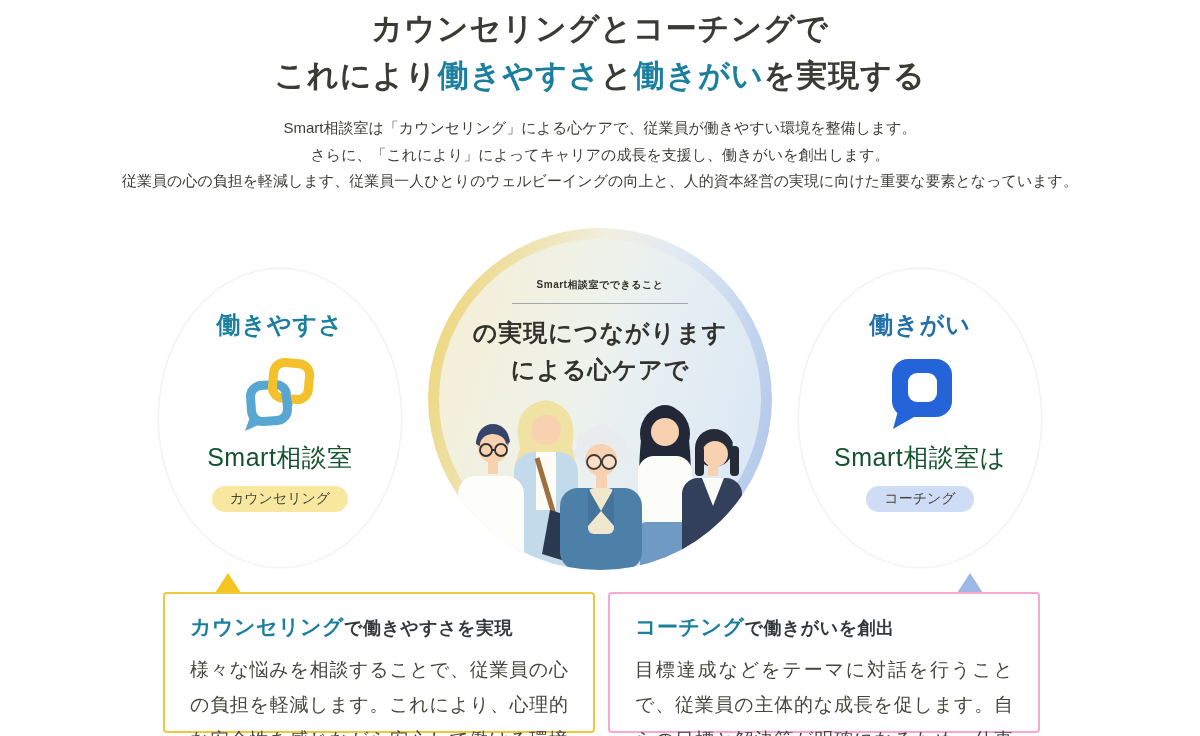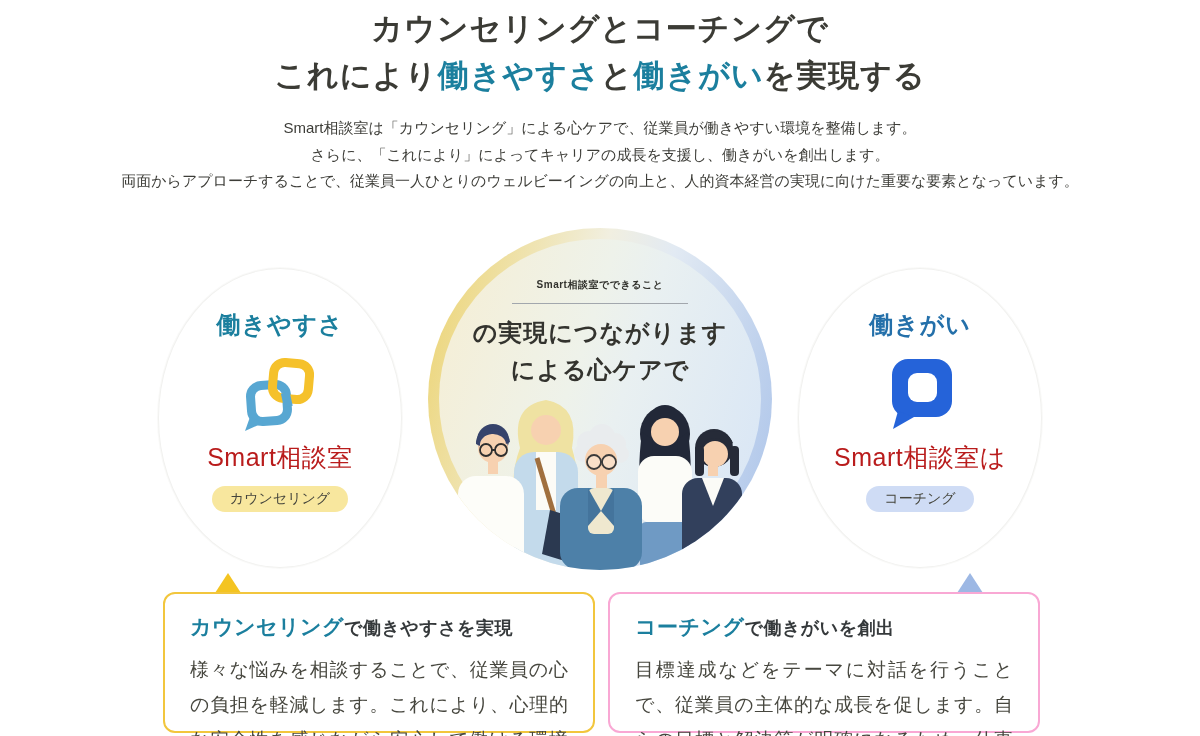--- a/index.html
+++ b/index.html
@@ -20,21 +20,21 @@
                  background:#ffffff; border:1px solid #f1f1ef;
                  box-shadow:0 0 0 1px rgba(240,240,238,.4);
                  display:flex; flex-direction:column; align-items:center; }
   .circle-left  { left:158px; top:43px; }
   .circle-right { left:798px; top:43px; }
 
   .side-heading { margin-top:40px; font-size:24px; font-weight:bold; letter-spacing:1px; }
   .side-heading.left  { color:#1b7f9e; }
   .side-heading.right { color:#2470aa; }
   .side-logo { margin-top:10px; height:86px; display:flex; align-items:center; justify-content:center; }
-  .product-name { margin-top:4px; font-size:25px; color:#b91c1c; letter-spacing:0.5px; }
+  .product-name { margin-top:4px; font-size:25px; color:#14532d; letter-spacing:0.5px; }
   .pill { margin-top:12px; font-size:14px; color:#45453c; padding:4px 18px; border-radius:999px; }
   .pill-yellow { background:#f8e79e; }
   .pill-blue   { background:#cfdcf5; }
 
   .center-circle { position:absolute; left:428px; top:3px; width:344px; height:342px;
                    border-radius:50%; overflow:hidden;
                    background:linear-gradient(105deg,#ecd26b 0%,#f1efe0 42%,#e2eaf3 58%,#a9c2e9 100%); }
   .center-inner { position:absolute; left:11px; top:11px; width:322px; height:320px; border-radius:50%;
                   background:linear-gradient(108deg,#f6eed3 0%,#eef2ea 42%,#e9f0f1 55%,#d7e5f6 100%); }
   .center-content { position:absolute; left:0; top:0; width:100%; text-align:center; }
@@ -42,21 +42,21 @@
   .center-divider { width:176px; height:1px; background:#a2a7ad; margin:11px auto 10px auto; }
   .center-heading { font-size:24px; font-weight:bold; color:#33332e; line-height:1.55; letter-spacing:1px; }
   .people { position:absolute; left:50%; bottom:-4px; transform:translateX(-50%); }
 
   .flow-arrow { position:absolute; top:374px; }
   .arrow-yellow { left:350px; }
   .arrow-blue   { left:732px; }
 
   
   .card { position:absolute; top:592px; width:432px; height:141px; background:#ffffff;
-          border-radius:12px; padding:19px 25px 0 25px; }
+          border-radius:4px; padding:19px 25px 0 25px; }
   .card-left  { left:163px; border:2px solid #f2c63d; }
   .card-right { left:608px; border:2px solid #f9a8d4; }
   .card-heading { font-weight:bold; letter-spacing:0.5px; }
   .card-heading .big  { font-size:21px; color:#1b7f9e; }
   .card-heading .rest { font-size:18px; color:#35393b; }
   .card-body { margin-top:11px; font-size:19px; line-height:1.85; color:#47473f; text-align:justify; }
 
   .pointer-up { position:absolute; top:573px; width:0; height:0;
                 border-left:13px solid transparent; border-right:13px solid transparent; }
   .pointer-yellow { left:215px; border-bottom:20px solid #f4c421; }
@@ -68,21 +68,21 @@
 <div class="page">
 
   <h1 class="hero-title">
     <span>カウンセリングとコーチングで</span><br>
     <span>これにより</span><span class="hl-teal">働きやすさ</span><span>と</span><span class="hl-teal">働きがい</span><span>を実現する</span>
   </h1>
 
   <div class="hero-sub">
     <div>Smart相談室は「カウンセリング」による心ケアで、従業員が働きやすい環境を整備します。</div>
     <div>さらに、「これにより」によってキャリアの成長を支援し、働きがいを創出します。</div>
-    <div>両面からアプローチすることで、従業員一人ひとりのウェルビーイングの向上と、人的資本経営の実現に向けた重要な要素となっています。</div>
+    <div>従業員の心の負担を軽減します、従業員一人ひとりのウェルビーイングの向上と、人的資本経営の実現に向けた重要な要素となっています。</div>
   </div>
 
   <div class="diagram">
 
     <div class="side-circle circle-left">
       <div class="side-heading left">働きやすさ</div>
       <div class="side-logo">
         <svg width="86" height="86" viewBox="0 0 86 86">
 
           <g fill="none" stroke="#58a7d2" stroke-width="9" stroke-linejoin="round">

